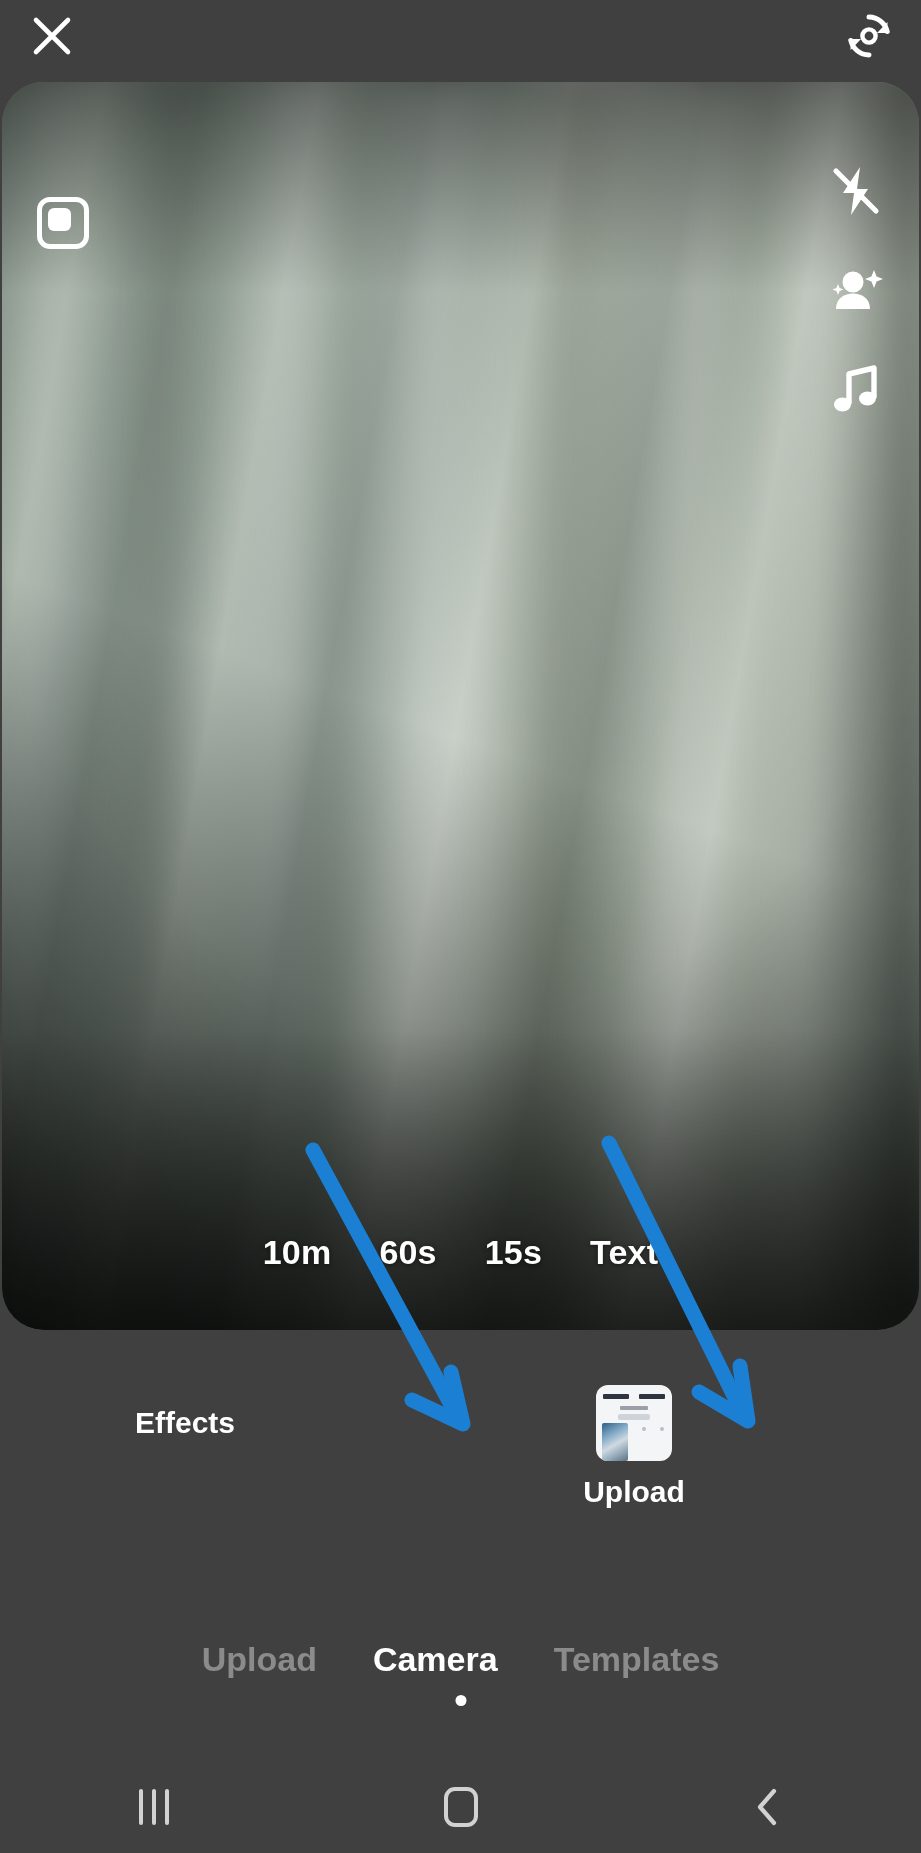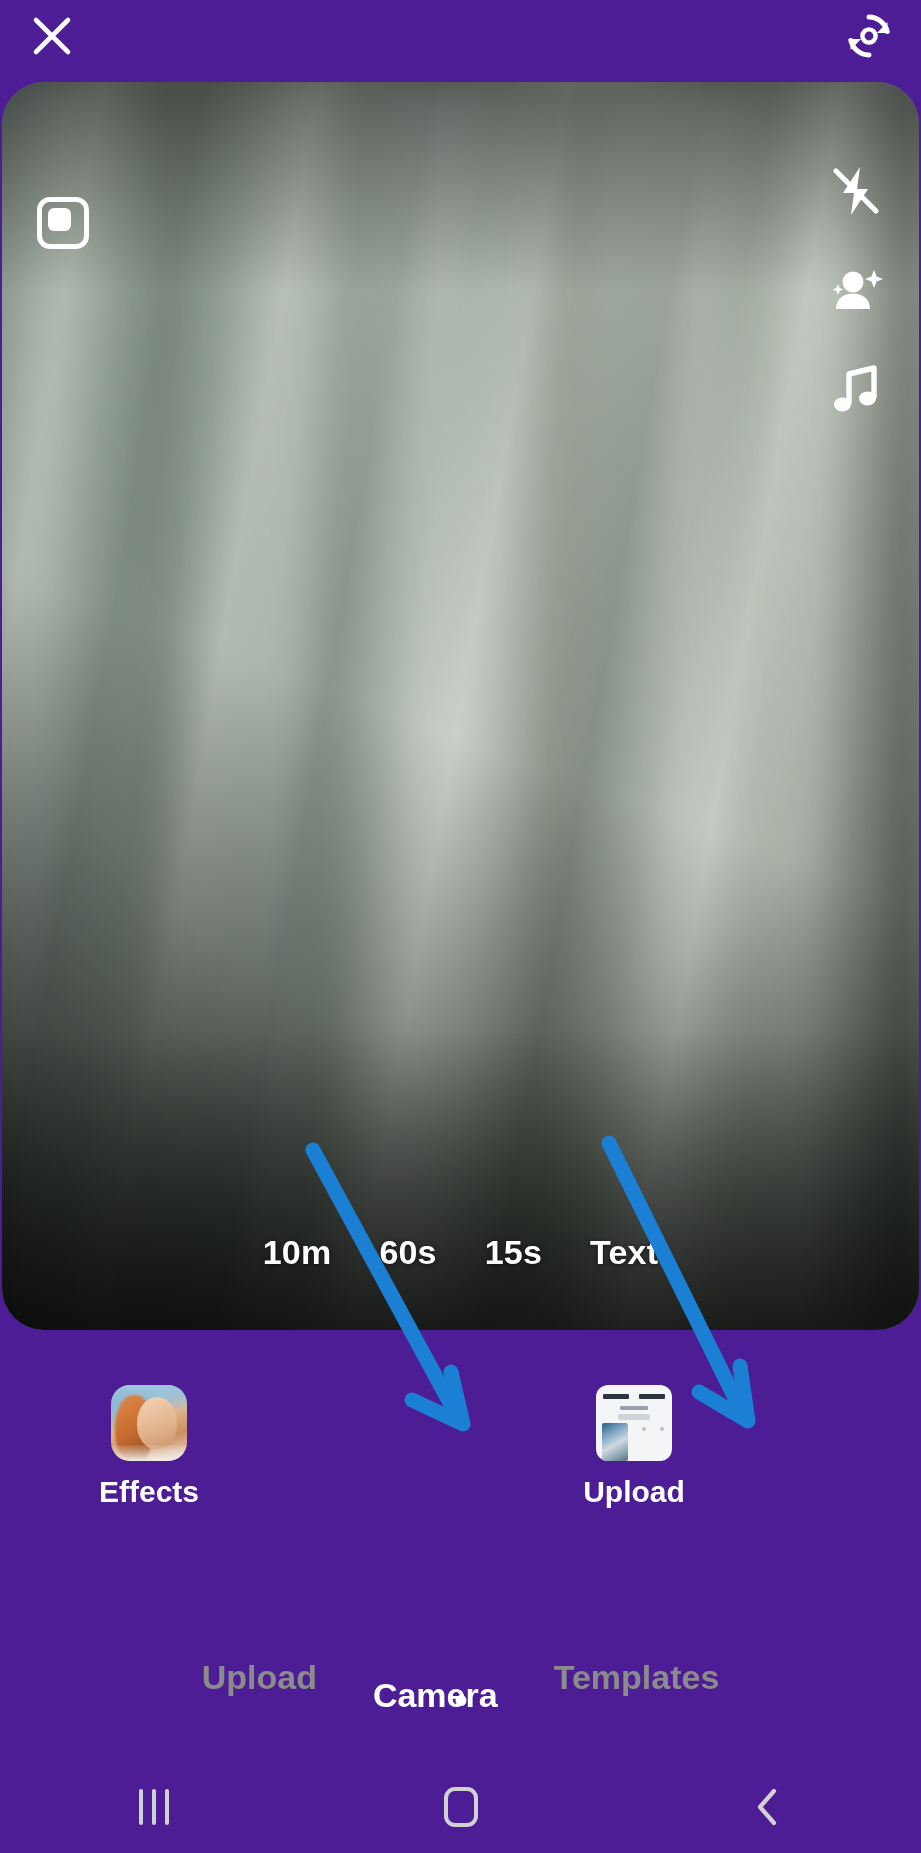--- a/index.html
+++ b/index.html
@@ -2,21 +2,21 @@
 <html><head>
 <meta charset="utf-8">
 <style>
   * { margin:0; padding:0; box-sizing:border-box; }
   html, body {
     width:921px; height:1853px;
     background:#000;
     font-family:"Liberation Sans", sans-serif;
     overflow:hidden;
   }
-  .screen { position:relative; width:921px; height:1853px; background:#4c1d95;padding-left:40px; }
+  .screen { position:relative; width:921px; height:1853px; background:#404040;padding-left:40px; }
 
   
   .topbar { position:absolute; left:0; top:0; width:921px; height:82px; }
   .close-btn { position:absolute; left:24px; top:8px; width:56px; height:56px;
     display:flex; align-items:center; justify-content:center; }
   .flip-btn { position:absolute; right:22px; top:6px; width:60px; height:60px;
     display:flex; align-items:center; justify-content:center; }
 
   
   .preview {
@@ -80,21 +80,21 @@
   }
   .mode.selected {
     background:#fff; color:#000; border-radius:34px;
     padding:11px 30px; text-shadow:none;
   }
 
   
   .actions { position:absolute; left:0; top:1365px; width:921px; height:200px; }
 
   .effects-btn { position:absolute; left:105px; top:20px; width:88px;
-    display:flex; flex-direction:column; align-items:center; gap:14px; }
+    display:flex; flex-direction:row; align-items:center; gap:30px; }
   .effects-thumb {
     width:76px; height:76px; border-radius:19px; overflow:hidden; position:relative;
     background:linear-gradient(160deg,#6ea4c4 0%,#8fb8cf 26%,#e2b48a 48%,#c98f63 70%,#f0ddd0 100%);
   }
   .effects-thumb .hair { position:absolute; left:4px; top:10px; width:36px; height:66px;
     background:linear-gradient(150deg,#e28b4a 0%,#c46a2f 55%,#8a4519 100%);
     border-radius:50% 40% 30% 45%; filter:blur(1px); }
   .effects-thumb .face { position:absolute; right:10px; top:12px; width:40px; height:52px;
     background:linear-gradient(160deg,#f5d5b5 0%,#e0b28c 60%,#c9926a 100%);
     border-radius:50% 50% 46% 46%; filter:blur(.5px); }
@@ -120,21 +120,21 @@
   .upload-thumb .photo { position:absolute; left:6px; top:38px; width:26px; height:38px;
     background:linear-gradient(150deg,#2e5f86 0%,#7fa7c4 30%,#cfd9e2 55%,#8fa6b6 78%,#5c7080 100%);
     border-radius:2px; }
 
   .action-label { color:#fff; font-size:30px; font-weight:700; white-space:nowrap; }
 
   
   .tabs { position:absolute; left:0; top:1640px; width:921px;
     display:flex; align-items:center; justify-content:center; gap:56px; }
   .tab { font-size:34px; font-weight:700; color:#8b8b8b; white-space:nowrap; }
-  .tab.active { color:#fff;margin-top:36px; }
+  .tab.active { color:#fff; }
   .tab-dot { position:absolute; left:50%; top:1695px; transform:translateX(-50%);
     width:11px; height:11px; background:#fff; border-radius:50%; }
 
   
   .navbar { position:absolute; left:0; bottom:0; width:921px; height:93px;
     display:flex; align-items:center; }
   .nav-btn { flex:1; display:flex; align-items:center; justify-content:center; height:93px; }
   .nav-recents { display:flex; gap:9px; }
   .nav-recents i { display:block; width:4px; height:36px; background:#d2d2d2; border-radius:2px; }
   .nav-home { width:34px; height:40px; border:4px solid #d2d2d2; border-radius:11px; }

